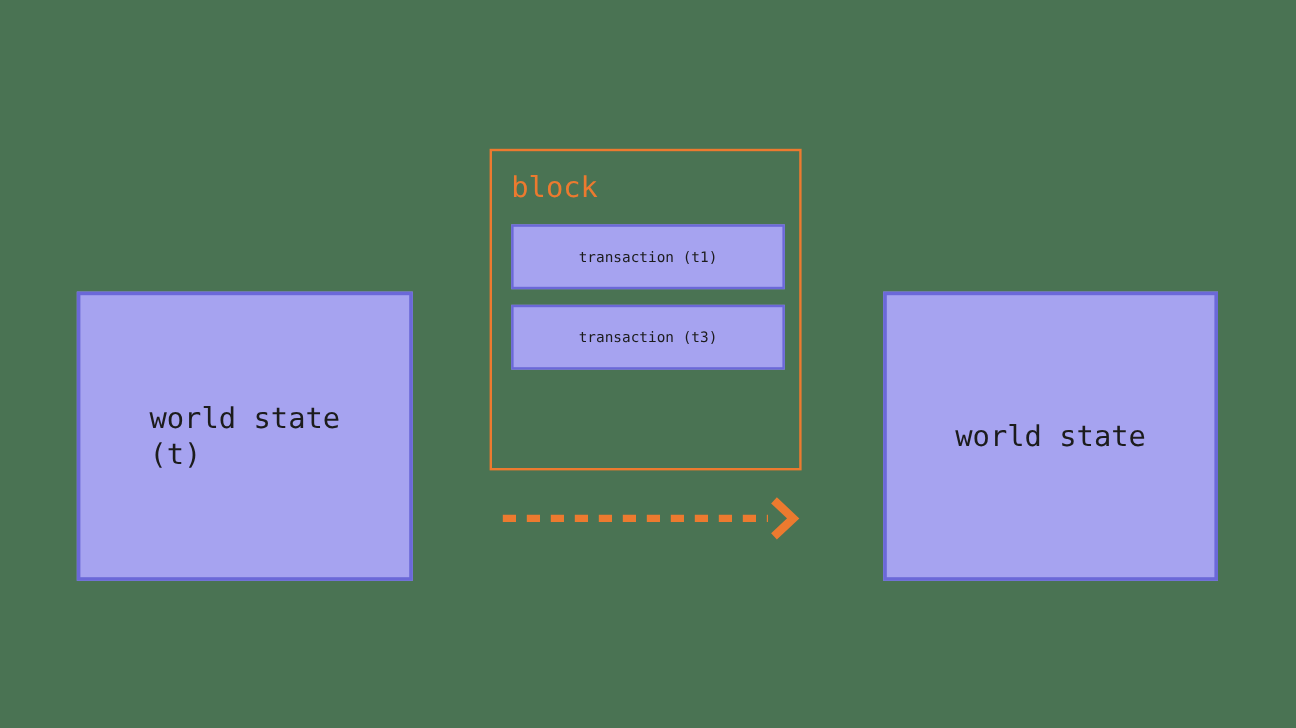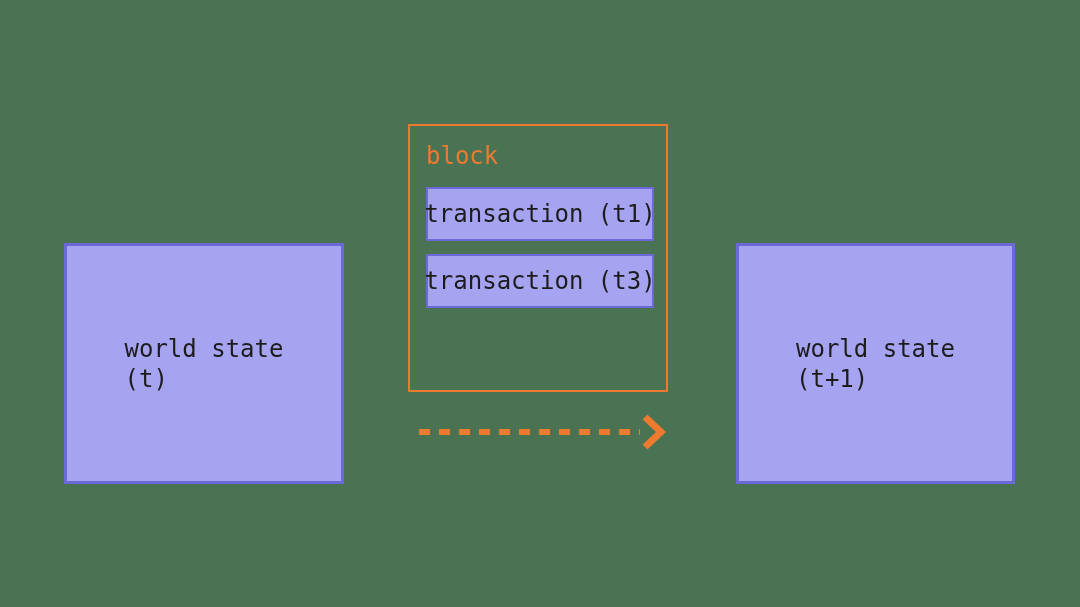--- a/index.html
+++ b/index.html
@@ -56,21 +56,21 @@
     width: 228px; height: 54px;
     background: var(--box-fill);
     border: 2px solid var(--box-border);
     display: flex;
     align-items: center;
     justify-content: center;
     margin-bottom: 13px;
   }
   .tx-box:last-child { margin-bottom: 12px; }
   .tx-box .tx-label {
-    font-size: 24px;
+    font-size: 12px;
     color: var(--text);
     white-space: nowrap;
   }
   .arrow-wrap {
     position: absolute;
     left: 408px; top: 410px;
     width: 270px; height: 45px;
   }
   .arrow-wrap svg { display: block; }
 </style>
@@ -99,17 +99,16 @@
   <div class="arrow-wrap">
     <svg width="270" height="45" viewBox="0 0 270 45">
       <line x1="11" y1="22" x2="232" y2="22" stroke="#ec7a2f" stroke-width="6" stroke-dasharray="11 9"></line>
       <polyline points="237,7 253,22 237,37" fill="none" stroke="#ec7a2f" stroke-width="7" stroke-linejoin="miter"></polyline>
     </svg>
   </div>
 
   <div class="state-box right">
     <div class="label-lines">
       <div>world state</div>
-      <div>(t+1)</div>
     </div>
   </div>
 
 </div>
 
 </body></html>

